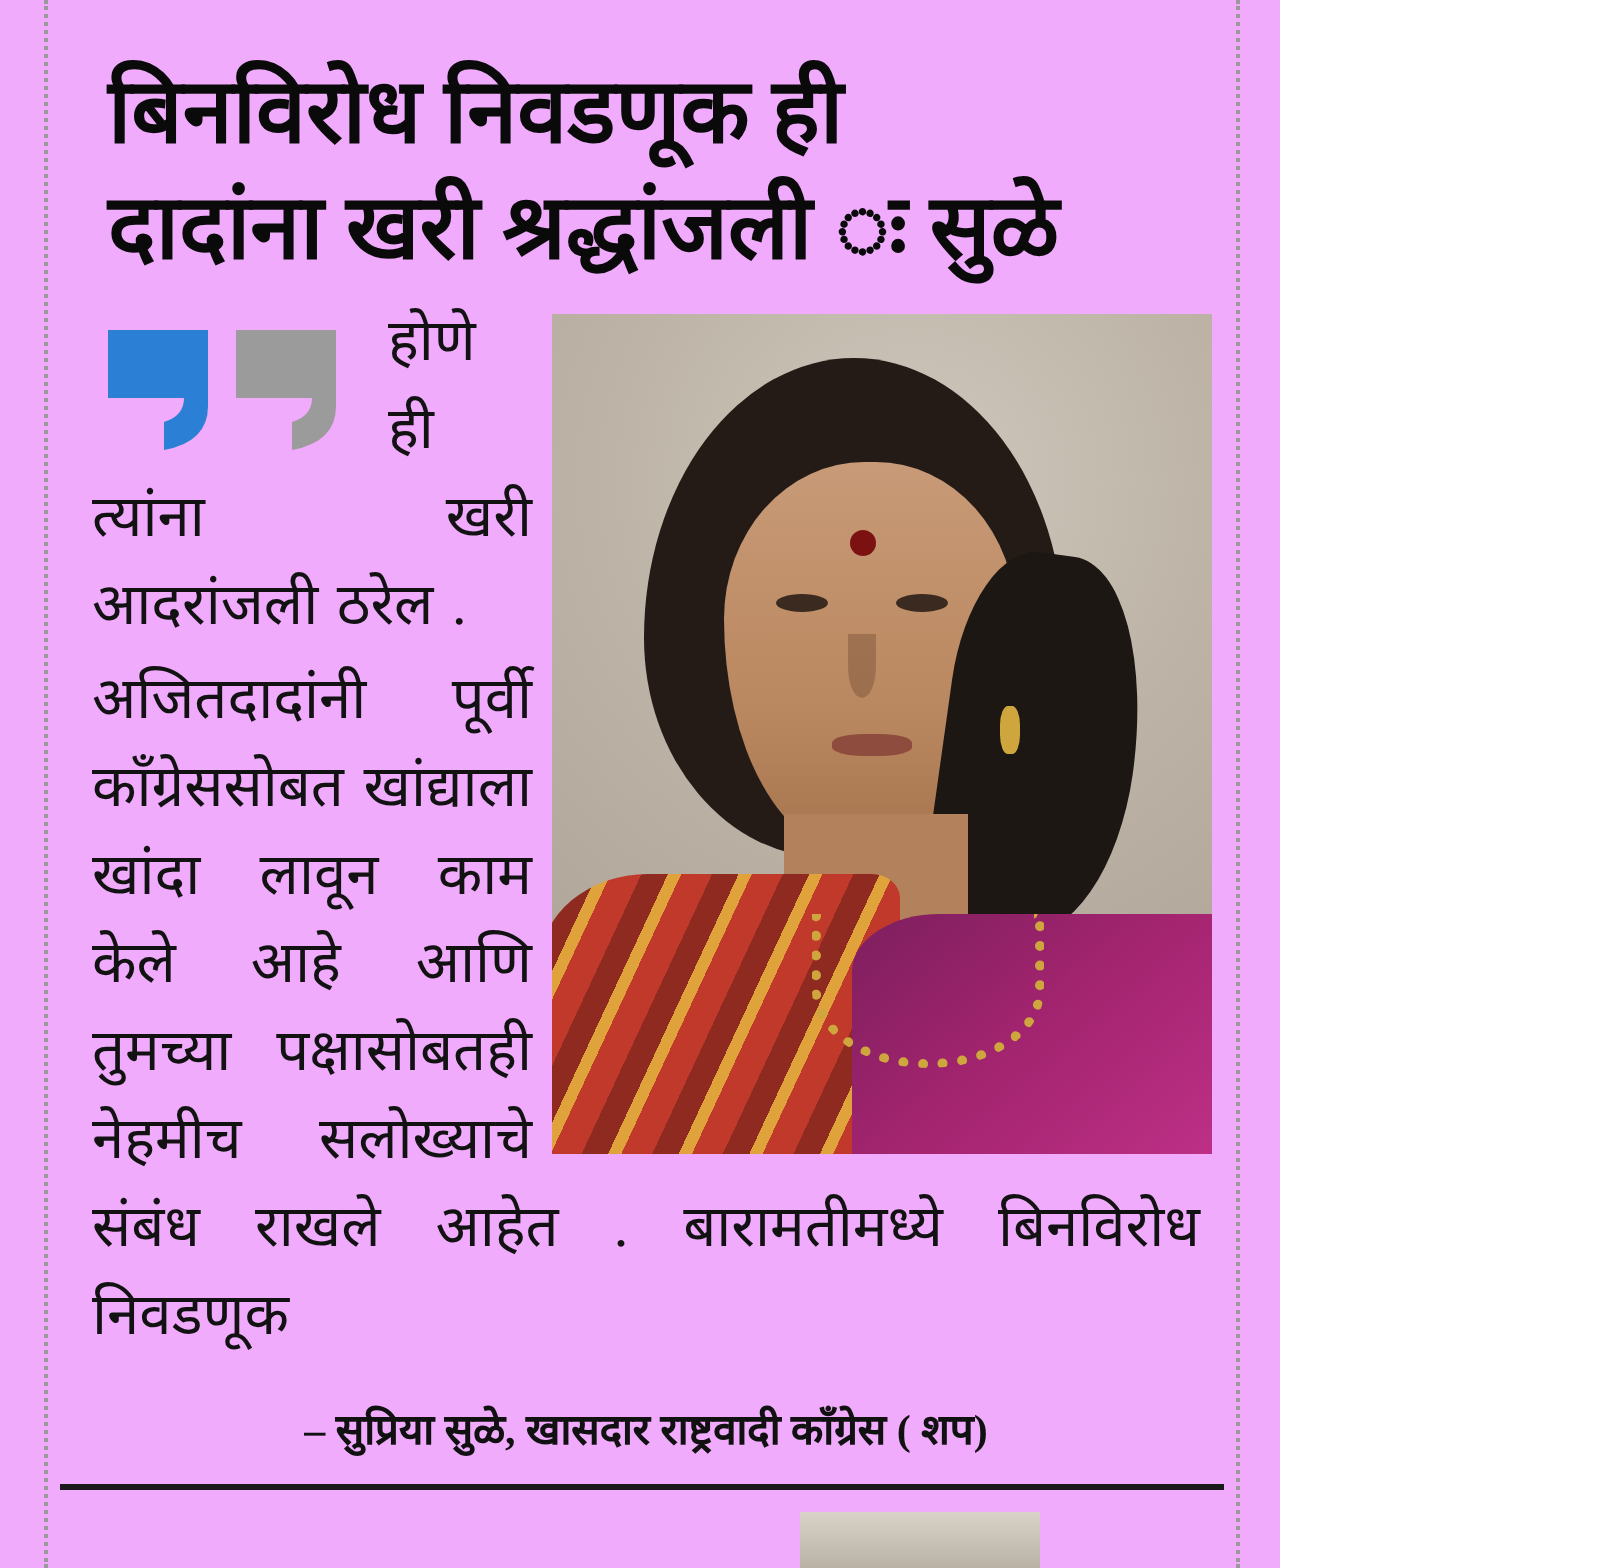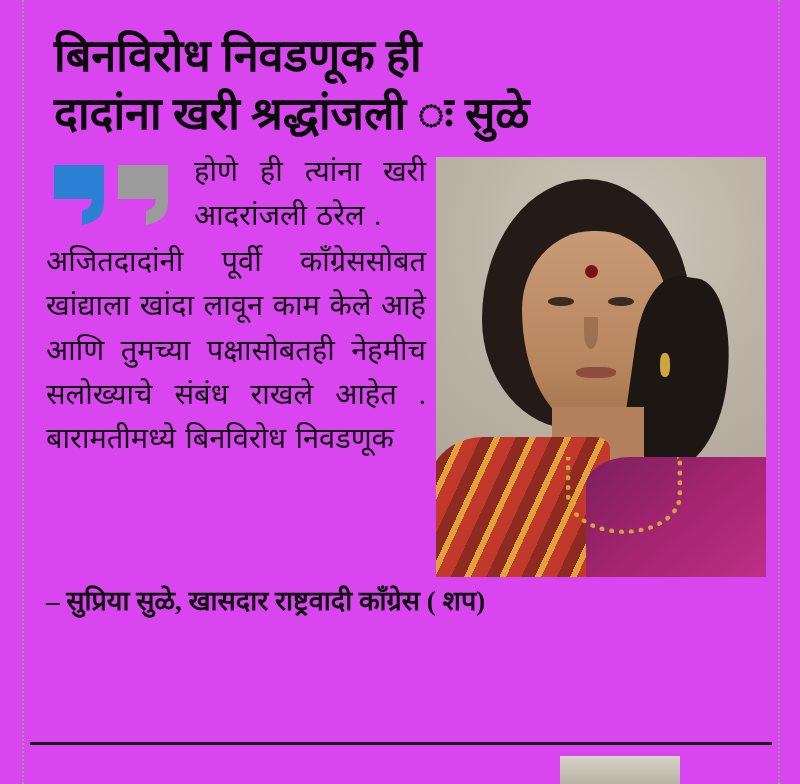--- a/index.html
+++ b/index.html
@@ -8,23 +8,23 @@
     background: #ffffff;
   }
   body {
     width: 800px;
     height: 784px;
     font-family: "Liberation Serif", serif;
     overflow: hidden;
   }
   .page {
     position: relative;
-    width: 800px;
+    width: 640px;
     height: 784px;
-    background: #d946ef;
+    background: #f0abfc;
   }
   
   .dotted-left, .dotted-right {
     position: absolute;
     top: 0;
     bottom: 0;
     width: 0;
     border-left: 2px dotted #9a9a9a;
   }
   .dotted-left { left: 22px; }
@@ -176,23 +176,24 @@
     text-align: justify;
     text-justify: inter-word;
     margin: 6px 0 0 0;
     word-spacing: 2px;
   }
   .quote-text p { margin: 0 0 2px 0; }
 
   .attribution {
     clear: both;
     font-family: "Liberation Serif", serif;
-    font-size: 27px;
+    font-size: 21px;
     font-weight: bold;
     color: #111111;
+    text-align: center;
     margin-top: 16px;
     padding-top: 4px;
   }
 
   .rule {
     position: absolute;
     left: 30px;
     right: 28px;
     top: 742px;
     height: 0;

